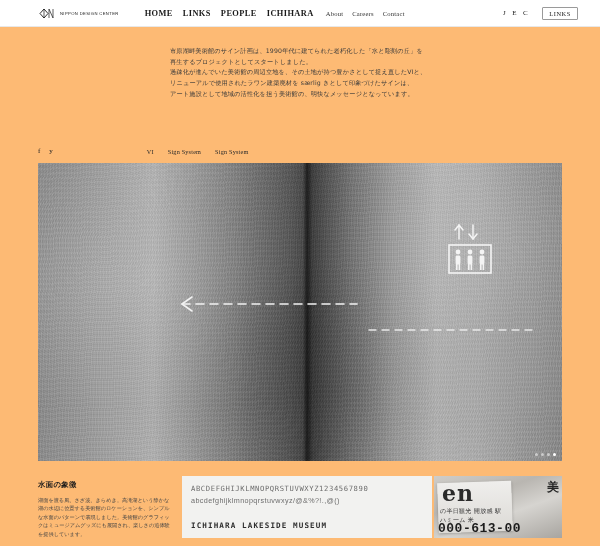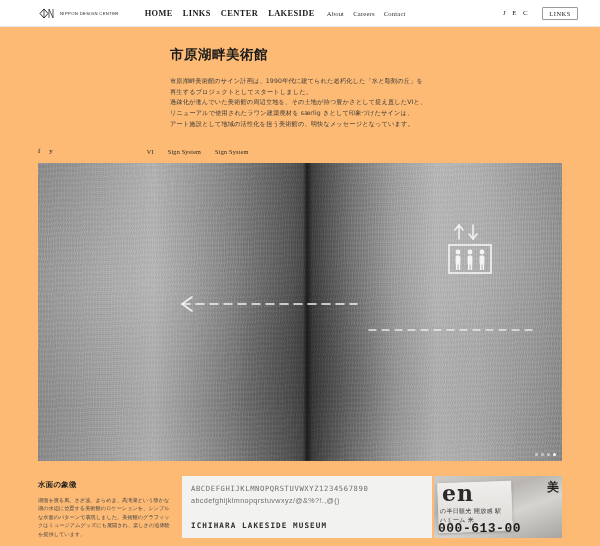--- a/index.html
+++ b/index.html
@@ -221,38 +221,37 @@
           <path d="M11 1 L15 10" stroke="#1a1a1a" stroke-width="0.7"></path>
           <path d="M15 1 L15 10" stroke="#1a1a1a" stroke-width="0.7"></path>
         </svg>
       </span>
       <span class="logo-text">NIPPON DESIGN CENTER</span>
     </div>
 
     <nav class="main-nav">
       <span class="nav-primary">HOME</span>
       <span class="nav-primary">LINKS</span>
-      <span class="nav-primary">CENTER</span>
-      <span class="nav-primary">LAKESIDE</span>
+      <span class="nav-primary">PEOPLE</span>
+      <span class="nav-primary">ICHIHARA</span>
     </nav>
 
     <nav class="sub-nav">
       <span class="nav-secondary">About</span>
       <span class="nav-secondary">Careers</span>
       <span class="nav-secondary">Contact</span>
     </nav>
 
     <div class="header-right">
       <span class="lang-switch">J E C</span>
       <span class="links-btn">LINKS</span>
     </div>
   </div>
 
   <div class="title-block">
-    <h1 class="page-title">市原湖畔美術館</h1>
     <div class="desc">
       <p>市原湖畔美術館のサイン計画は、1990年代に建てられた老朽化した「水と彫刻の丘」を</p>
       <p>再生するプロジェクトとしてスタートしました。</p>
       <p>過疎化が進んでいた美術館の周辺立地を、その土地が持つ豊かさとして捉え直したVIと、</p>
       <p>リニューアルで使用されたラワン建築廃材を særlig きとして印象づけたサインは、</p>
       <p>アート施設として地域の活性化を担う美術館の、明快なメッセージとなっています。</p>
     </div>
   </div>
 
   <div class="meta-row">

